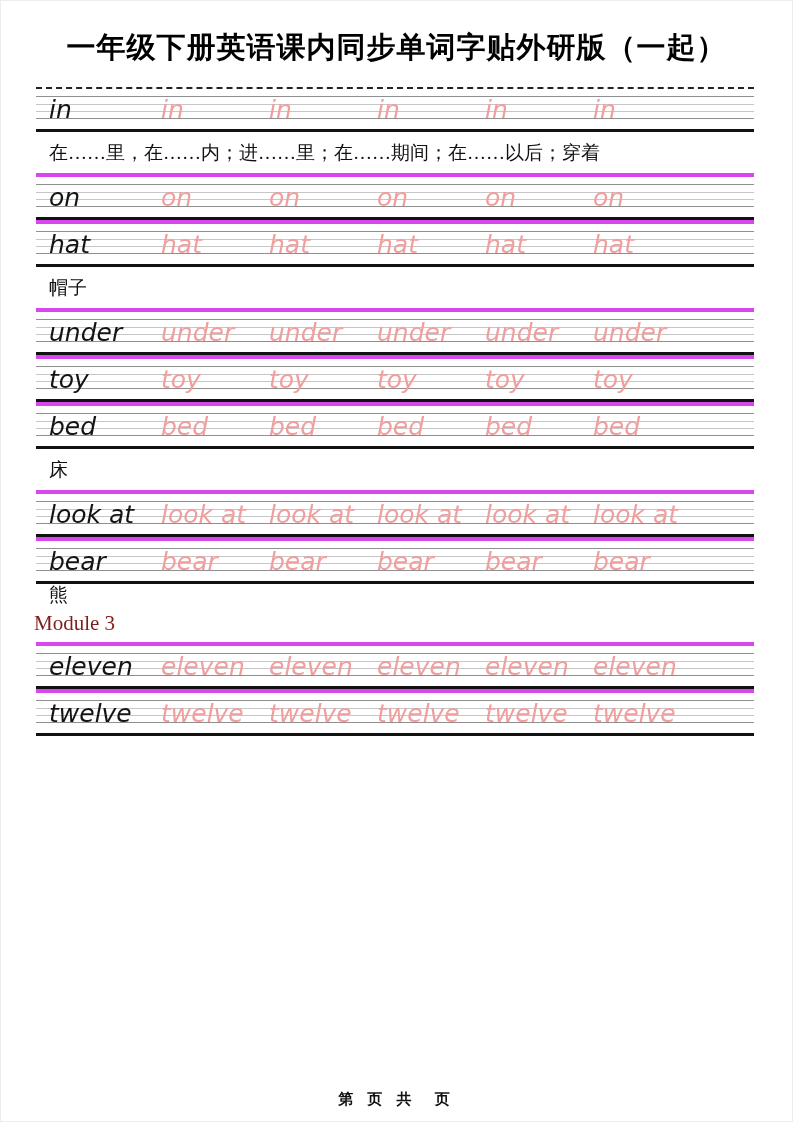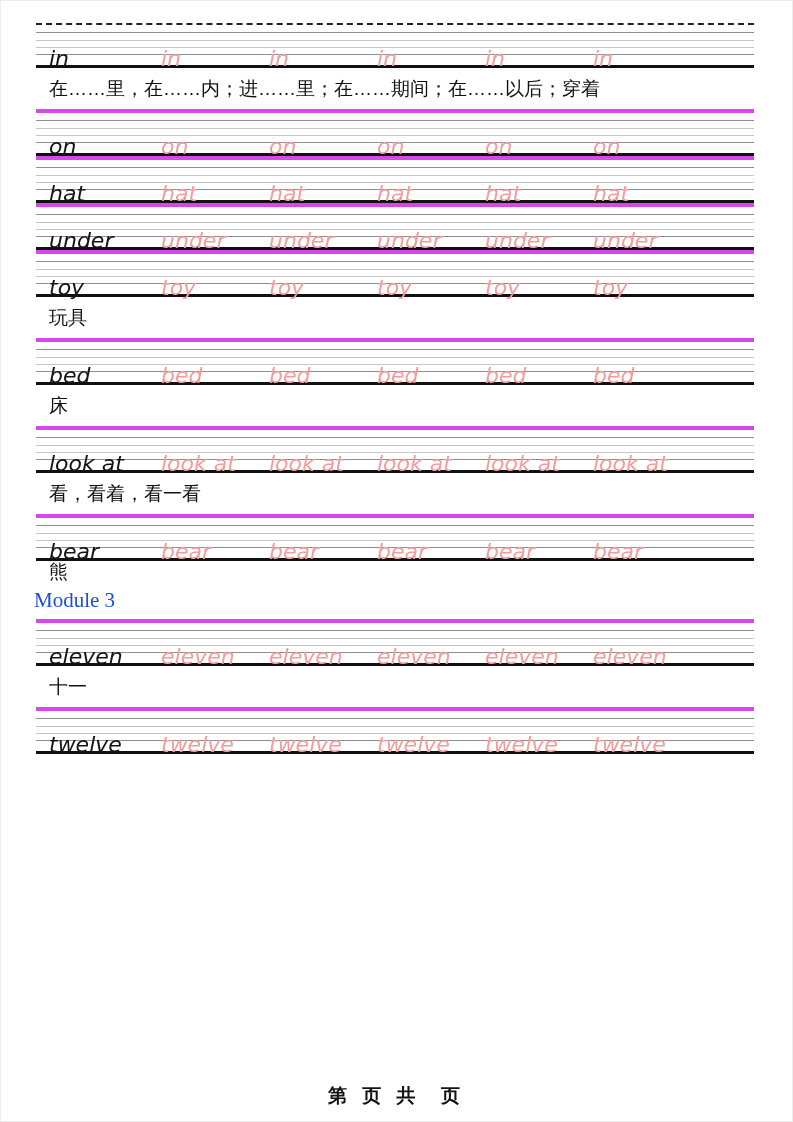--- a/index.html
+++ b/index.html
@@ -42,24 +42,24 @@
     left: 0; right: 0;
     height: 1px;
     background: #c6c6c6;
   }
   .rule-line.l1 { top: 7px;  background: #8f8f8f; }
   .rule-line.l2 { top: 15px; }
   .rule-line.l3 { top: 22px; }
   .rule-line.l4 { top: 29px; background: #8f8f8f; }
   .word {
     position: absolute;
-    top: 17px;
+    top: 4px;
     font-family: "DejaVu Sans", sans-serif;
     font-style: italic;
-    font-size: 22px;
+    font-size: 25px;
     line-height: 34px;
     white-space: nowrap;
   }
   .word.headword { left: 13px; color: #141414; }
   .traces { position: absolute; inset: 0; }
   .traces .trace { color: #f09e9e; }
   .traces .trace:nth-child(1) { left: 125px; }
   .traces .trace:nth-child(2) { left: 233px; }
   .traces .trace:nth-child(3) { left: 341px; }
   .traces .trace:nth-child(4) { left: 449px; }
@@ -67,51 +67,52 @@
   
   .meaning-block {
     min-height: 41px;
     display: flex;
     flex-direction: column;
     justify-content: center;
     align-items: flex-start;
   }
   .meaning-text {
     padding-left: 13px;
-    font-family: Liberation Sans, sans-serif;
+    font-family: Liberation Serif, serif;
     font-size: 19px;
     line-height: 22px;
     color: #111;
   }
   .section-note {
     margin-left: -2px;
     padding: 5px 0 7px 0;
     font-family: "Liberation Serif", "DejaVu Serif", serif;
     font-size: 21px;
     line-height: 24px;
-    color: #1d4ed8;
+    color: #7f1d1d;
   }
   
   .page-footer {
     position: absolute;
     left: 0; right: 0;
     bottom: 12px;
     text-align: center;
     font-family: "Liberation Sans", "DejaVu Sans", sans-serif;
-    font-size: 19px;
+    font-size: 15px;
     font-weight: 700;
     color: #111;
     letter-spacing: 5px;
     white-space: pre;
   }
 </style>
 </head>
 <body>
 
 <div class="page">
+  <h1 class="page-title">一年级下册英语课内同步单词字贴外研版（一起）</h1>
 
   <main class="word-list">
   <div class="practice-row first">
     <div class="rule-line l1"></div>
     <div class="rule-line l2"></div>
     <div class="rule-line l3"></div>
     <div class="rule-line l4"></div>
     <span class="word headword">in</span>
     <span class="traces">
           <span class="word trace">in</span>
@@ -148,20 +149,24 @@
     <div class="rule-line l4"></div>
     <span class="word headword">hat</span>
     <span class="traces">
           <span class="word trace">hat</span>
           <span class="word trace">hat</span>
           <span class="word trace">hat</span>
           <span class="word trace">hat</span>
           <span class="word trace">hat</span>
         </span>
   </div>
+  <div class="meaning-block">
+    <div class="meaning-text">帽子</div>
+
+  </div>
 
   <div class="practice-row">
     <div class="rule-line l1"></div>
     <div class="rule-line l2"></div>
     <div class="rule-line l3"></div>
     <div class="rule-line l4"></div>
     <span class="word headword">under</span>
     <span class="traces">
           <span class="word trace">under</span>
           <span class="word trace">under</span>
@@ -178,24 +183,20 @@
     <div class="rule-line l4"></div>
     <span class="word headword">toy</span>
     <span class="traces">
           <span class="word trace">toy</span>
           <span class="word trace">toy</span>
           <span class="word trace">toy</span>
           <span class="word trace">toy</span>
           <span class="word trace">toy</span>
         </span>
   </div>
-  <div class="meaning-block">
-    <div class="meaning-text">玩具</div>
-
-  </div>
 
   <div class="practice-row">
     <div class="rule-line l1"></div>
     <div class="rule-line l2"></div>
     <div class="rule-line l3"></div>
     <div class="rule-line l4"></div>
     <span class="word headword">bed</span>
     <span class="traces">
           <span class="word trace">bed</span>
           <span class="word trace">bed</span>
@@ -215,24 +216,20 @@
     <div class="rule-line l3"></div>
     <div class="rule-line l4"></div>
     <span class="word headword">look at</span>
     <span class="traces">
           <span class="word trace">look at</span>
           <span class="word trace">look at</span>
           <span class="word trace">look at</span>
           <span class="word trace">look at</span>
           <span class="word trace">look at</span>
         </span>
-  </div>
-  <div class="meaning-block">
-    <div class="meaning-text">看，看着，看一看</div>
-
   </div>
 
   <div class="practice-row">
     <div class="rule-line l1"></div>
     <div class="rule-line l2"></div>
     <div class="rule-line l3"></div>
     <div class="rule-line l4"></div>
     <span class="word headword">bear</span>
     <span class="traces">
           <span class="word trace">bear</span>
@@ -254,24 +251,20 @@
     <div class="rule-line l4"></div>
     <span class="word headword">eleven</span>
     <span class="traces">
           <span class="word trace">eleven</span>
           <span class="word trace">eleven</span>
           <span class="word trace">eleven</span>
           <span class="word trace">eleven</span>
           <span class="word trace">eleven</span>
         </span>
   </div>
-  <div class="meaning-block">
-    <div class="meaning-text">十一</div>
-
-  </div>
 
   <div class="practice-row">
     <div class="rule-line l1"></div>
     <div class="rule-line l2"></div>
     <div class="rule-line l3"></div>
     <div class="rule-line l4"></div>
     <span class="word headword">twelve</span>
     <span class="traces">
           <span class="word trace">twelve</span>
           <span class="word trace">twelve</span>

